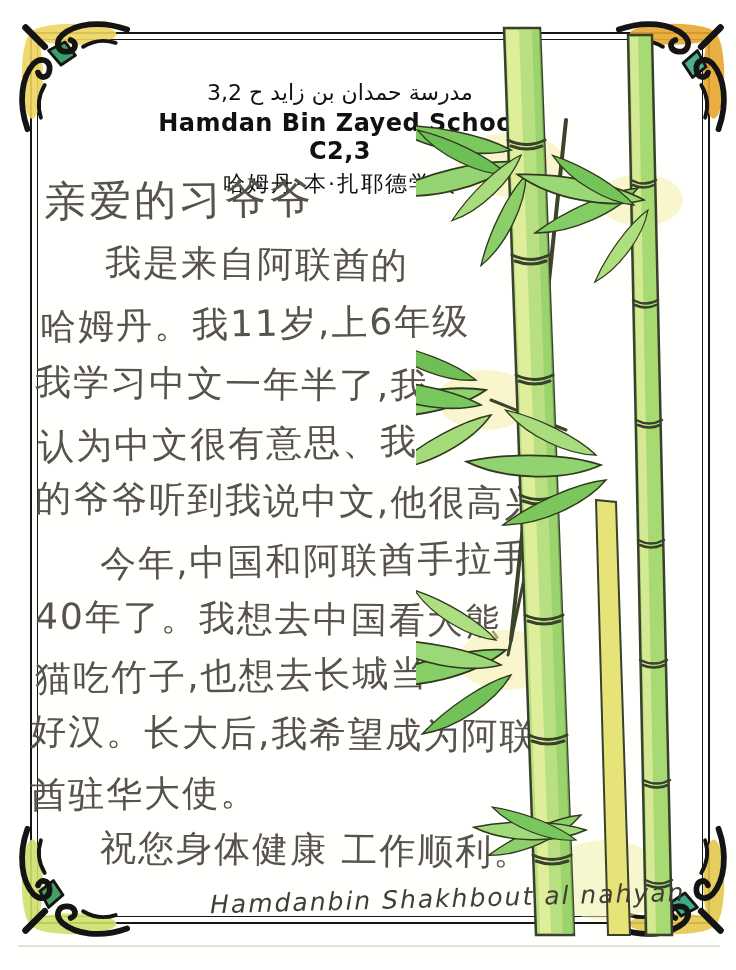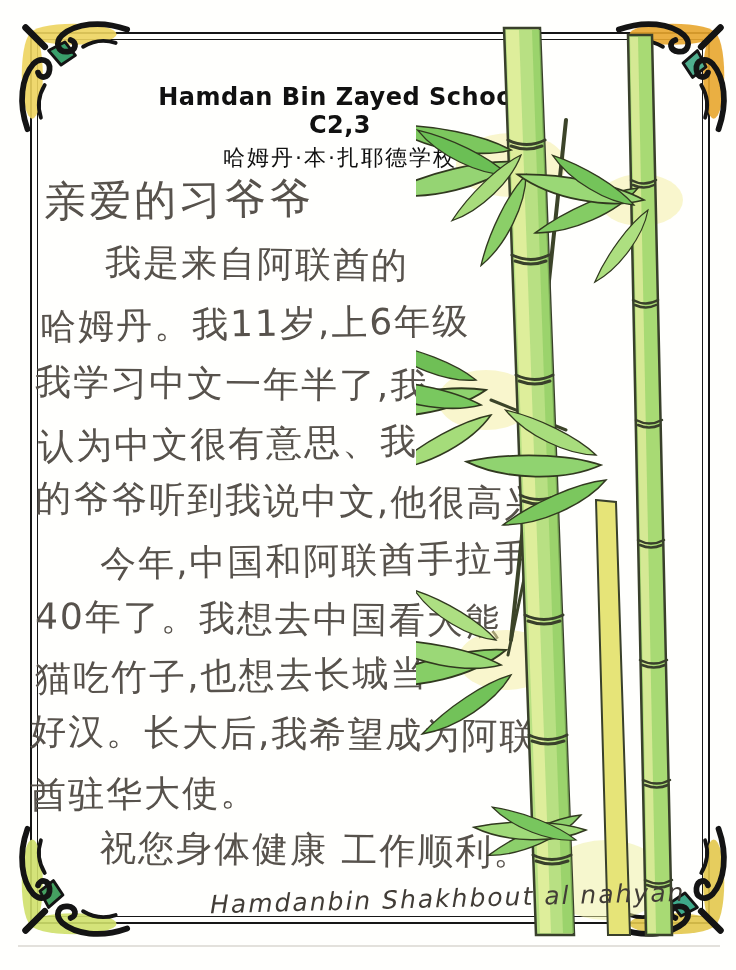--- a/index.html
+++ b/index.html
@@ -78,20 +78,21 @@
       <use href="#flourish"></use>
     </svg>
   <svg class="corner br">
       <use href="#flourish"></use>
     </svg>
   <svg class="corner bl">
       <use href="#flourish"></use>
     </svg>
 
   <div class="header">
+    <div class="arabic">مدرسة حمدان بن زايد ح 3,2</div>
     <div class="english">Hamdan Bin Zayed School C2,3</div>
     <div class="chinese">哈姆丹·本·扎耶德学校</div>
   </div>
 
   <div class="hand big tilt-a" style="left:44px;top:172px;">亲爱的习爷爷</div>
   <div class="hand tilt-b" style="left:105px;top:240px;">我是来自阿联酋的</div>
   <div class="hand tilt-a" style="left:40px;top:300px;">哈姆丹。我11岁,上6年级</div>
   <div class="hand tilt-b" style="left:35px;top:360px;">我学习中文一年半了,我</div>
   <div class="hand tilt-a" style="left:38px;top:420px;">认为中文很有意思、我</div>
   <div class="hand tilt-b" style="left:35px;top:477px;">的爷爷听到我说中文,他很高兴</div>

